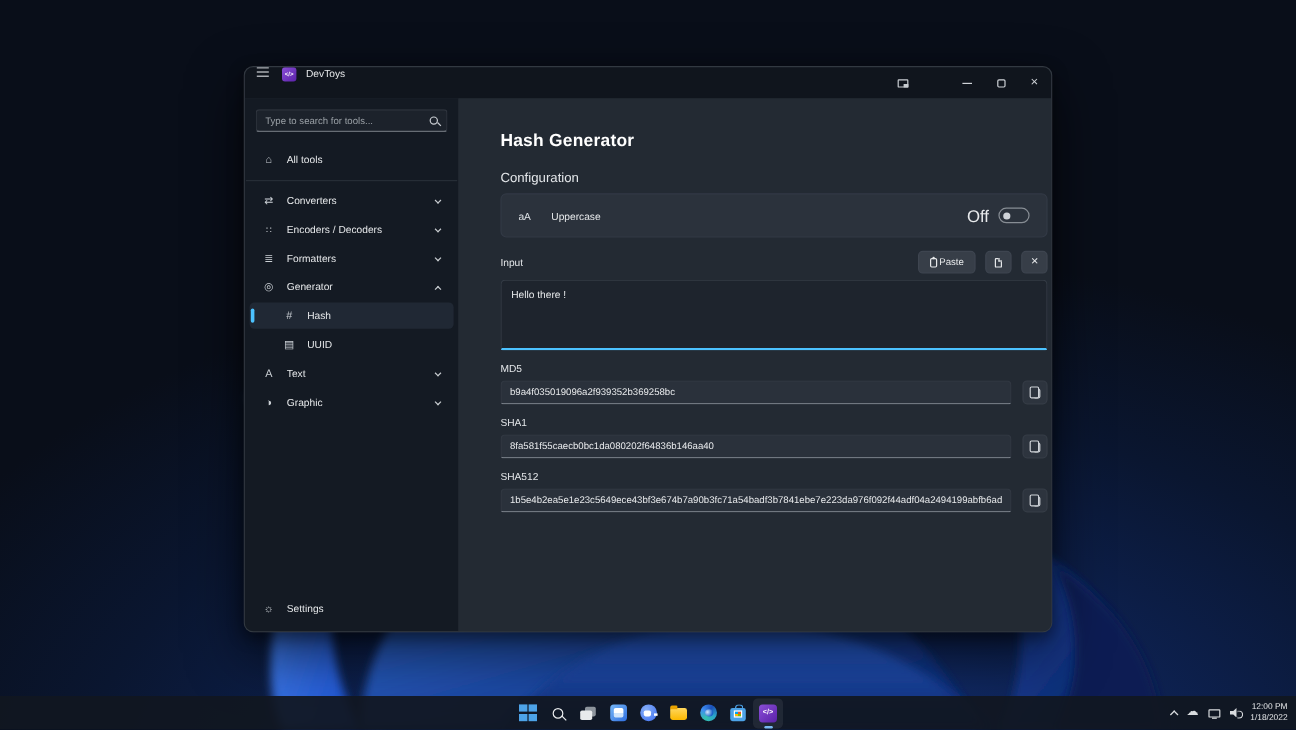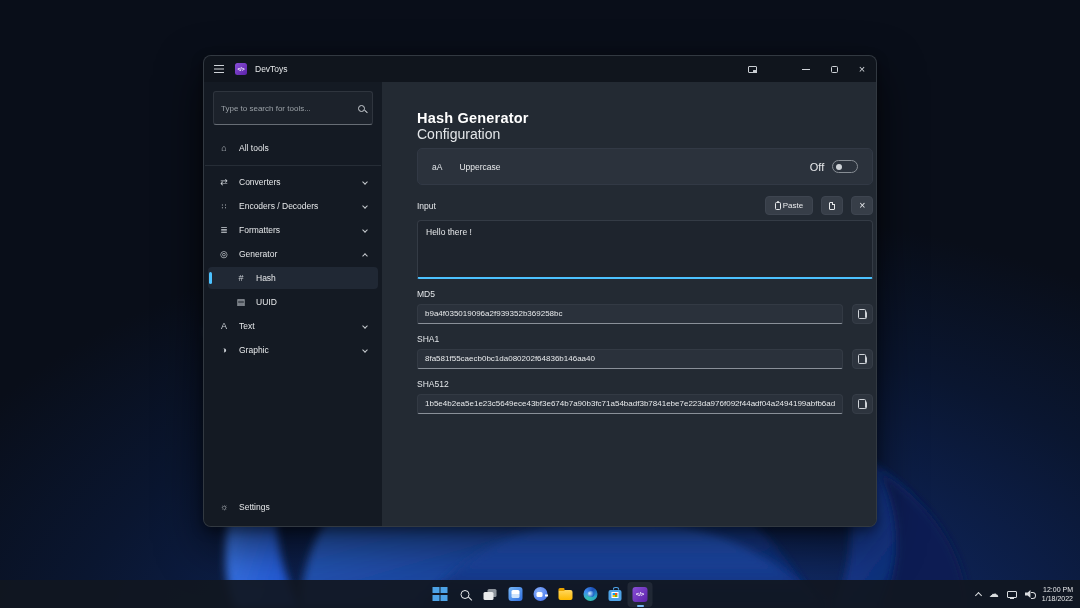--- a/index.html
+++ b/index.html
@@ -16,39 +16,39 @@
   .bloom { position:absolute; inset:0; width:100%; height:100%; }
 
   
   .window {
     position:absolute; left:203px; top:55px; width:674px; height:472px;
     background:#232a33; border-radius:8px; overflow:hidden;
     border:1px solid rgba(255,255,255,0.07);
     box-shadow:0 18px 45px rgba(0,0,0,0.6), 0 4px 12px rgba(0,0,0,0.4);
     display:flex; flex-direction:column;
   }
-  .titlebar { height:26px; flex:0 0 26px; background:#10151d; display:flex; align-items:center; padding-left:10px; }
+  .titlebar { height:26px; flex:0 0 26px; background:#10151d; display:flex; padding-left:10px; }
   .ic-burger { width:10px; height:8px; position:relative; display:inline-block; }
   .ic-burger::before { content:''; position:absolute; left:0; top:0; width:10px; height:1px; background:#cfd3d8; box-shadow:0 3.5px 0 #cfd3d8, 0 7px 0 #cfd3d8; }
   .app-logo { width:12px; height:12px; margin-left:11px; background:linear-gradient(135deg,#8a4fd8,#5b21a8); border-radius:2.5px; color:#fff; font-size:5px; display:flex; align-items:center; justify-content:center; font-weight:bold; letter-spacing:0; }
   .app-title { margin-left:8px; font-size:8.5px; color:#e6e8ea; }
   .win-controls { margin-left:auto; display:flex; height:100%; align-items:stretch; }
   .win-btn { width:28px; display:flex; align-items:center; justify-content:center; color:#cfd3d8; }
   .win-btn.pip { margin-right:26px; }
   .ic-pip { width:9px; height:7px; border:1px solid #c9cdd2; border-radius:1px; position:relative; }
   .ic-pip::after { content:''; position:absolute; right:-1px; bottom:-1px; width:4px; height:3px; background:#c9cdd2; border-radius:0.5px; }
   .ic-min { width:8px; height:1px; background:#cfd3d8; display:inline-block; }
   .ic-max { width:7px; height:7px; border:1px solid #cfd3d8; border-radius:1.5px; display:inline-block; }
   .ic-close { font-size:11px; line-height:1; color:#cfd3d8; }
 
   .win-body { flex:1; display:flex; min-height:0; }
 
   
   .sidebar { width:178px; flex:0 0 178px; background:#141a23; display:flex; flex-direction:column; }
-  .searchbox { margin:9px 9px 11px 9px; height:34px; background:#1c222b; border:1px solid #2f353e; border-bottom-color:#676d75; border-radius:3px; display:flex; align-items:center; padding:0 7px; }
+  .searchbox { margin:9px 9px 11px 9px; height:19px; background:#1c222b; border:1px solid #2f353e; border-bottom-color:#676d75; border-radius:3px; display:flex; align-items:center; padding:0 7px; }
   .searchbox input { flex:1; background:transparent; border:none; outline:none; color:#e6e8ea; font-size:8px; font-family:inherit; }
   .searchbox input::placeholder { color:#9aa0a6; }
   .ic-search { position:relative; width:7px; height:7px; border:1px solid #c9cdd2; border-radius:50%; display:inline-block; flex:0 0 auto; }
   .ic-search::after { content:''; position:absolute; width:4px; height:1px; background:#c9cdd2; transform:rotate(45deg); right:-3.5px; bottom:-1px; }
 
   .nav { display:flex; flex-direction:column; font-size:8.5px; color:#e6e8ea; }
   .nav-item { position:relative; height:22px; margin:1px 4px; border-radius:4px; display:flex; align-items:center; padding:0 9px 0 10px; }
   .nav-item .nico { width:12px; margin-right:9px; text-align:center; font-size:9px; color:#ccd1d6; flex:0 0 auto; }
   .nav-item .nico.small { font-size:7.5px; }
   .nav-item.child { padding-left:27px; }
@@ -56,26 +56,26 @@
   .nav-item.selected::before { content:''; position:absolute; left:1px; top:5px; bottom:5px; width:2.5px; border-radius:2px; background:#4cc2ff; }
   .chev { display:inline-block; width:4px; height:4px; border-right:1px solid #c8ccd0; border-bottom:1px solid #c8ccd0; transform:rotate(45deg); margin-left:auto; margin-right:2px; }
   .chev.up { transform:rotate(-135deg); margin-top:3px; }
   .nav-divider { height:1px; background:#262d36; margin:5px 1px 4px; }
   .sidebar-spacer { flex:1; }
   .settings-item { margin-bottom:8px; }
 
   
   .main { flex:1; background:#232a33; padding:0 32px 0 35px; display:flex; flex-direction:column; }
   .page-title { margin-top:28px; font-size:14.5px; font-weight:600; color:#ffffff; letter-spacing:0.2px; }
-  .section-label { font-size:14px; color:#e3e6e9; }
+  .section-label { margin-top:17px; font-size:11px; color:#e3e6e9; }
   .config-card { margin-top:6px; height:37px; background:#2b323c; border:1px solid #323945; border-radius:5px; display:flex; align-items:center; padding:0 14px; }
   .aA { font-size:8.5px; color:#dfe3e7; margin-right:17px; }
   .cfg-label { font-size:8.5px; color:#e8eaec; }
   .cfg-right { margin-left:auto; display:flex; align-items:center; }
-  .toggle-state { font-size:11px; color:#e8eaec; margin-right:8px; }
+  .toggle-state { font-size:14px; color:#e8eaec; margin-right:8px; }
   .toggle { width:26px; height:13px; border:1px solid #878d94; border-radius:7px; position:relative; background:transparent; }
   .toggle::after { content:''; position:absolute; left:2.5px; top:2.5px; width:6px; height:6px; border-radius:50%; background:#cfd3d8; }
 
   .input-header { margin-top:11px; display:flex; align-items:center; }
   .input-label { font-size:8.5px; color:#e3e6e9; }
   .btn-group { margin-left:auto; display:flex; gap:8px; }
   .tool-btn { height:19px; background:#373e48; border:1px solid #3e4550; border-radius:4px; display:flex; align-items:center; justify-content:center; color:#e8eaec; font-size:8px; }
   .tool-btn.paste { padding:0 9px; gap:2px; }
   .tool-btn.square { width:22px; }
   .ic-clipboard { position:relative; width:6px; height:8px; border:1px solid #e6e8ea; border-radius:1.5px; }

